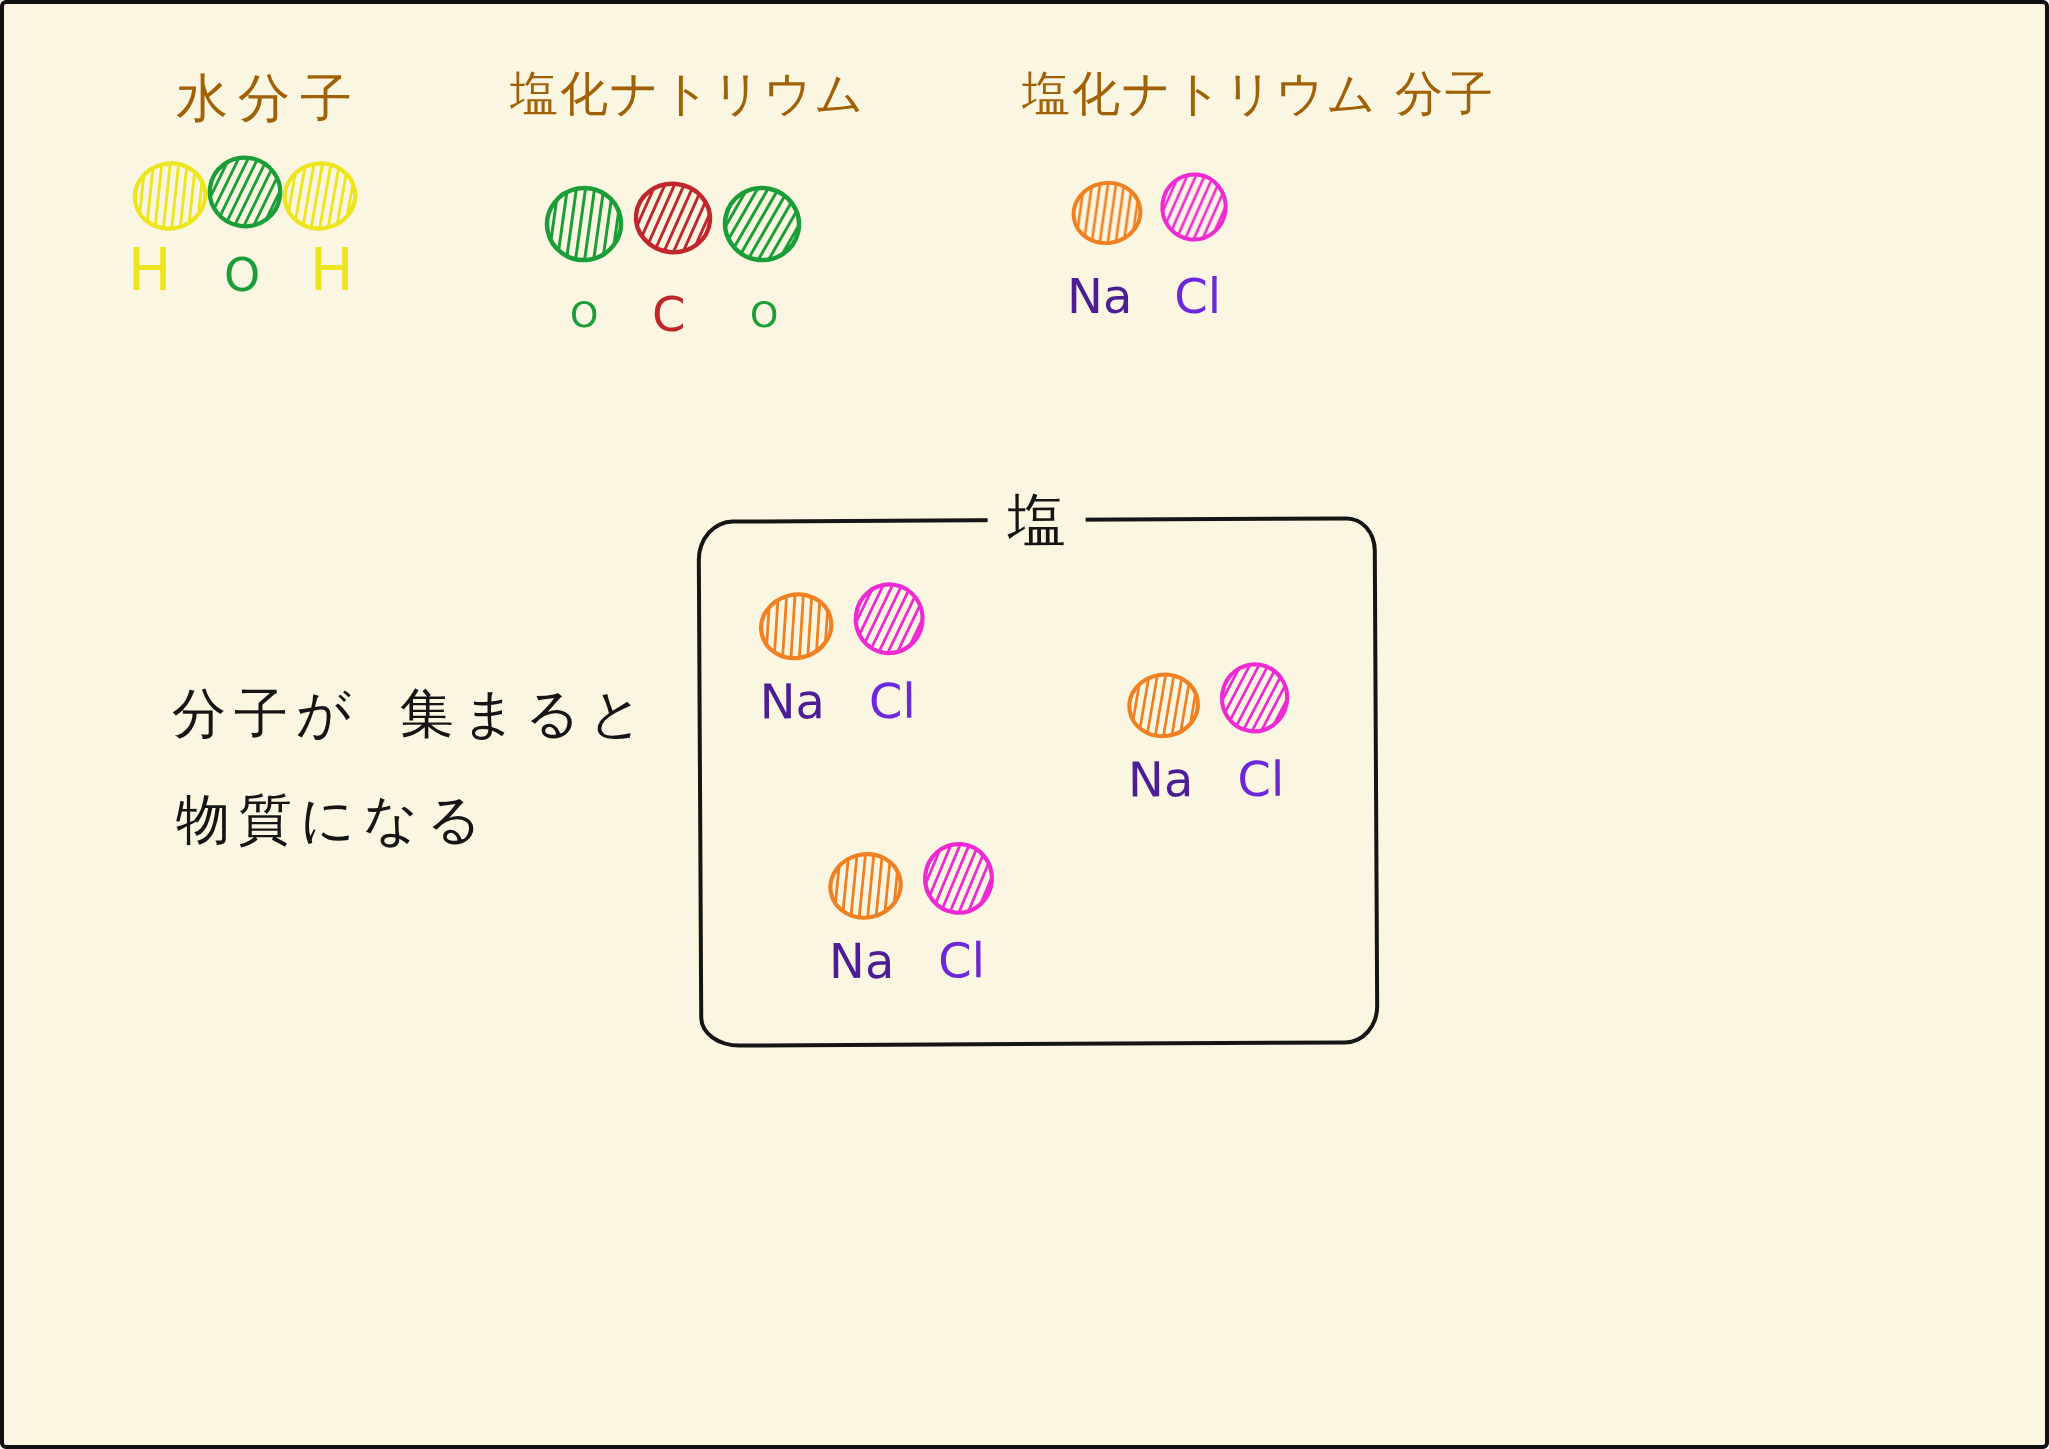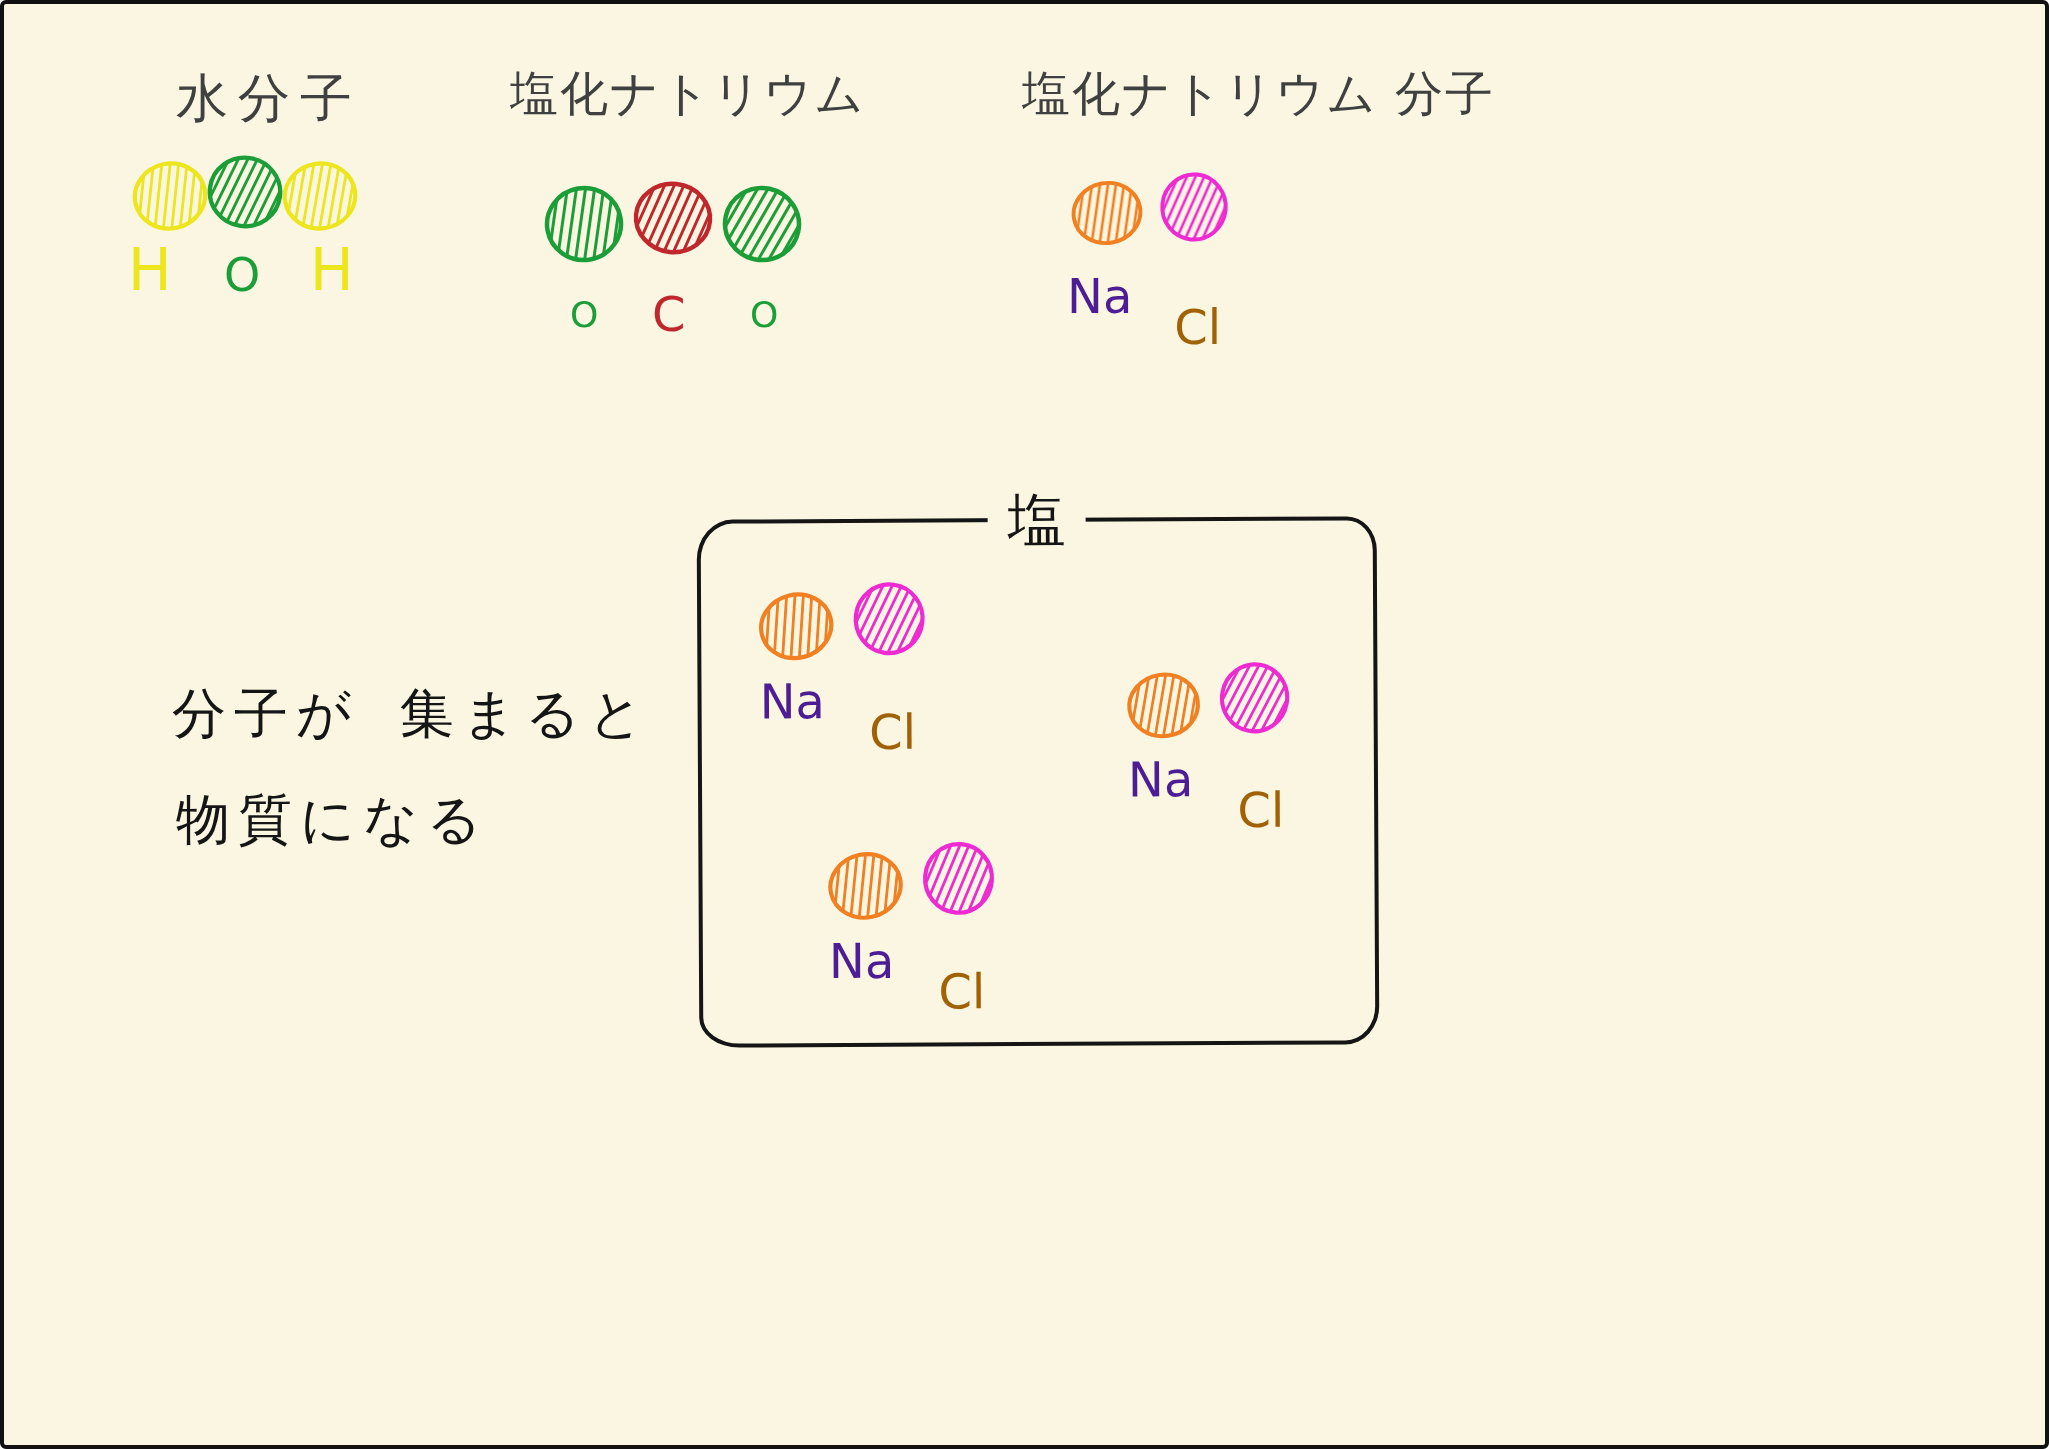--- a/index.html
+++ b/index.html
@@ -9,21 +9,21 @@
     background:#FAF6E1;
     border:4px solid #111;
     border-radius:6px;
     box-sizing:border-box;
     overflow:hidden;
     font-family:"DejaVu Sans","Liberation Sans",sans-serif;
   }
   .defs-svg{position:absolute;width:0;height:0;}
   .abs{position:absolute;}
   .title{
-    color:#404040;
+    color:#a16207;
     white-space:nowrap;
     font-weight:500;
   }
   .t-water{left:172px;top:60px;font-size:52px;letter-spacing:10px;}
   .t-co2{left:506px;top:58px;font-size:48px;letter-spacing:2px;}
   .t-nacl{left:1018px;top:58px;font-size:48px;letter-spacing:2px;}
   .atom-row{display:flex;align-items:center;}
   .row-water{left:127px;top:152px;}
   .row-water svg{margin-right:-4px;}
   .row-water svg:nth-child(2){position:relative;z-index:2;top:-4px;}
@@ -34,21 +34,21 @@
   .atom ellipse{stroke-width:4.5;fill-opacity:1;}
   .e-yellow{stroke:#EDE51D;fill:url(#p-yellow);}
   .e-green{stroke:#1B9E37;fill:url(#p-green);}
   .e-red{stroke:#C0272D;fill:url(#p-red);}
   .e-orange{stroke:#F08021;fill:url(#p-orange);}
   .e-magenta{stroke:#EE2BD2;fill:url(#p-magenta);}
   .c-yellow{color:#EDE51D;}
   .c-green{color:#1B9E37;}
   .c-red{color:#C0272D;}
   .c-orange{color:#4c1d95;}
-  .c-magenta{color:#a16207;margin-top:31px;}
+  .c-magenta{color:#6d28d9;}
   .sym{white-space:nowrap;font-weight:500;}
   .note{
     color:#151515;white-space:nowrap;
     font-size:54px;letter-spacing:8px;font-weight:500;
   }
   .note1{left:168px;top:674px;font-family:Liberation Mono, monospace;}
   .note2{left:172px;top:780px;}
   .salt-box{
     left:694px;top:514px;width:680px;height:528px;
     border:4px solid #151515;

